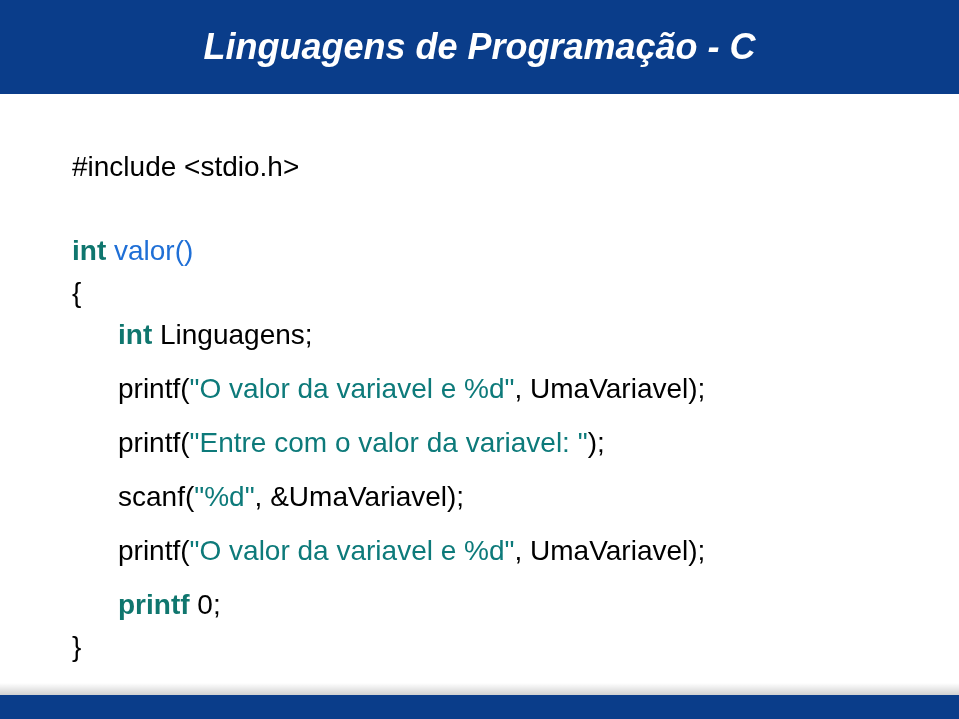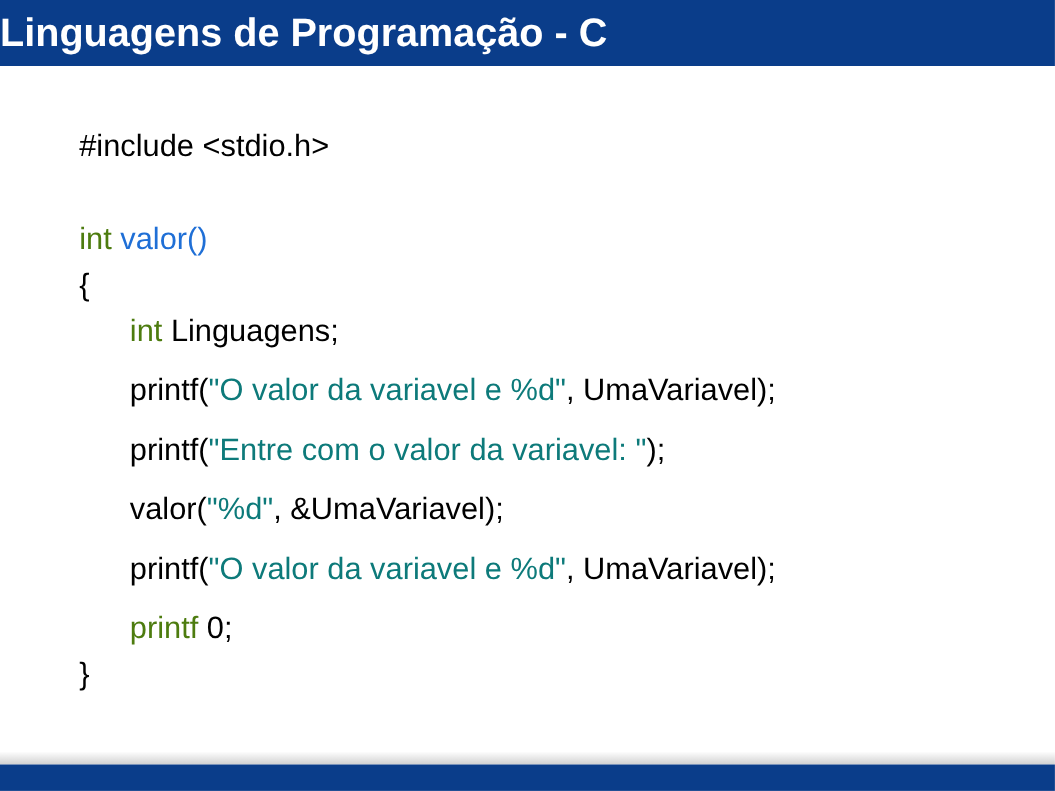--- a/index.html
+++ b/index.html
@@ -10,24 +10,26 @@
     body {
       width: 959px;
       height: 719px;
       background: #ffffff;
       font-family: Arial, Helvetica, sans-serif;
       position: relative;
       overflow: hidden;
     }
     .title-bar {
       width: 100%;
-      height: 60px;
+      height: 94px;
       background: #0a3d8a;
       display: flex;
       align-items: center;
+      justify-content: center;
+      font-style: italic;
     }
     .title-text {
       color: #ffffff;
       font-size: 36px;
       font-weight: bold;
     }
     .content {
       padding: 52px 72px 0 72px;
       font-size: 28px;
       line-height: 1.5;
@@ -38,22 +40,22 @@
     .spacer {
       height: 42px;
     }
     .spacer-small {
       height: 12px;
     }
     .indent {
       padding-left: 46px;
     }
     .kw-blue {
-      color: #4d7c0f;
-      font-weight: normal;
+      color: #0f766e;
+      font-weight: bold;
       text-align: right;
     }
     .kw-lightblue {
       color: #1f6fd6;
     }
     .str-teal {
       color: #0d7a7a;
     }
     .black {
       color: #000000;
@@ -110,21 +112,21 @@
 
   <div class="spacer-small"></div>
 
   <div class="code-line indent">
     <span class="black">printf(</span><span class="str-teal">"Entre com o valor da variavel: "</span><span class="black">);</span>
   </div>
 
   <div class="spacer-small"></div>
 
   <div class="code-line indent">
-    <span class="black">valor(</span><span class="str-teal">"%d"</span><span class="black">, &amp;UmaVariavel);</span>
+    <span class="black">scanf(</span><span class="str-teal">"%d"</span><span class="black">, &amp;UmaVariavel);</span>
   </div>
 
   <div class="spacer-small"></div>
 
   <div class="code-line indent">
     <span class="black">printf(</span><span class="str-teal">"O valor da variavel e %d"</span><span class="black">, UmaVariavel);</span>
   </div>
 
   <div class="spacer-small"></div>
 

